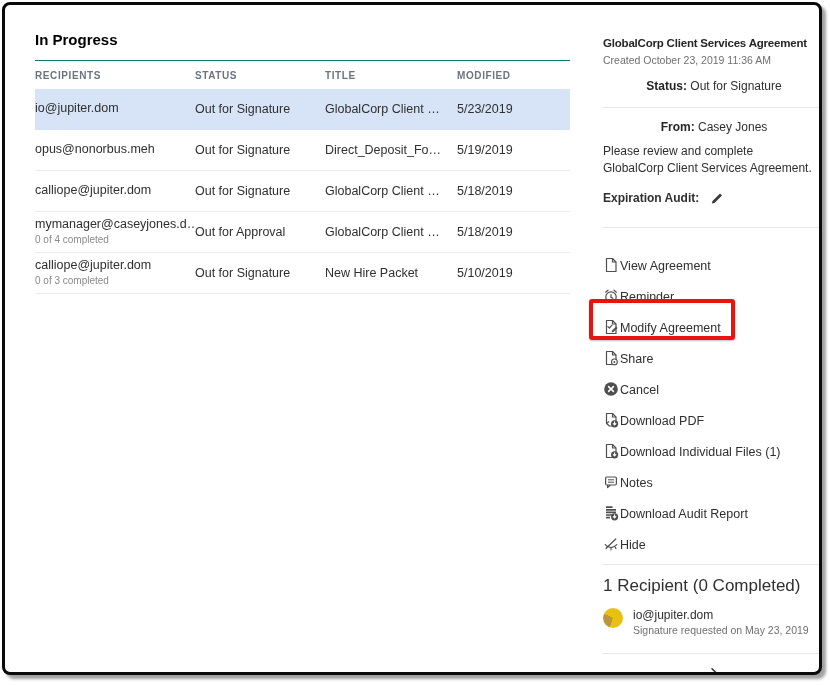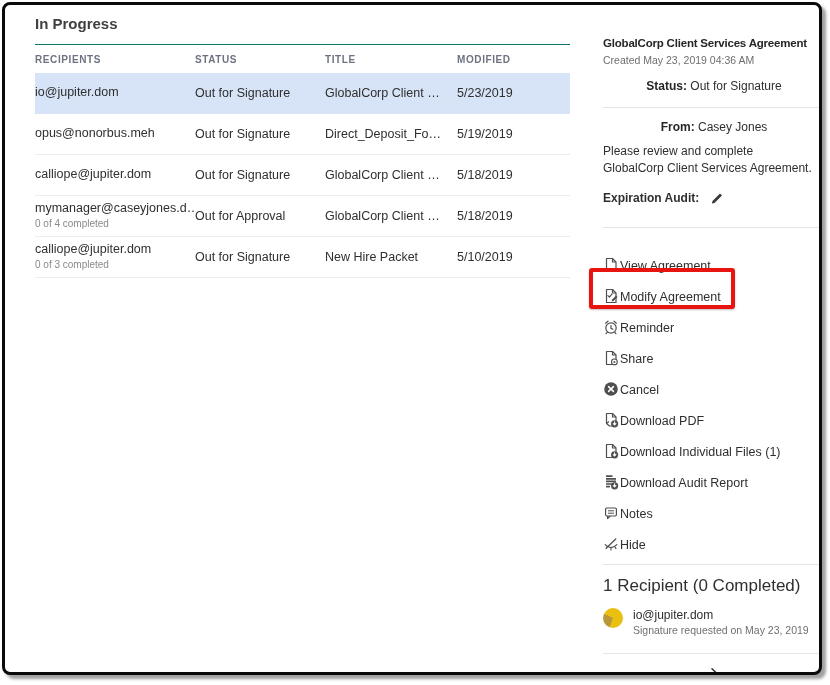--- a/index.html
+++ b/index.html
@@ -5,21 +5,21 @@
   * { margin:0; padding:0; box-sizing:border-box; }
   html,body { width:830px; height:685px; background:#fff;
     font-family:"Liberation Sans", sans-serif; color:#2f2f2f; }
   .shot { position:relative; width:830px; height:685px; overflow:hidden; }
   .frame { position:absolute; left:2px; top:2px; width:820px; height:673px;
     background:#fff; border:3px solid #0a0a0a; border-radius:8px;
     box-shadow:4px 4px 3px rgba(110,110,110,.65); overflow:hidden; }
 
   
   .left-pane { position:absolute; left:30px; top:10px; width:535px; }
-  h1.page-title { font-size:15px; font-weight:bold; color:#404040; margin:0 0 12px 0; }
+  h1.page-title { font-size:15px; font-weight:bold; color:#000000; margin:16px 0 12px 0; }
   .thead { display:grid; grid-template-columns:160px 130px 132px 1fr;
     border-top:1px solid #0f766e; padding:9px 0 8px 0; }
   .thead span { font-size:10px; font-weight:bold; letter-spacing:.6px;
     color:#6d7380; text-transform:uppercase; }
   .row { display:grid; grid-template-columns:160px 130px 132px 1fr;
     align-items:center; min-height:41px; border-bottom:1px solid #ececec;
     font-size:12.5px; color:#2f2f2f; cursor:pointer; }
   .row.selected { background:#d7e4f7; border-bottom-color:#d7e4f7; }
   .cell-recipient { line-height:1.25; overflow:hidden; }
   .sub { font-size:10px; color:#8a8a8a; margin-top:1px; }
@@ -178,21 +178,21 @@
             </div>
             <div>Out for Signature</div>
             <div>New Hire Packet</div>
             <div>5/10/2019</div>
           </div>
         </div>
     </div>
 
     <div class="right-pane">
       <div class="dt">GlobalCorp Client Services Agreement</div>
-      <div class="muted created">Created May 23, 2019 04:36 AM</div>
+      <div class="muted created">Created October 23, 2019 11:36 AM</div>
       <div class="kv">
         <b>Status:</b>
         <span>Out for Signature</span>
       </div>
       <div class="hr hr1"></div>
       <div class="kv from-line">
         <b>From:</b>
         <span>Casey Jones</span>
       </div>
       <div class="message">Please review and complete GlobalCorp Client Services Agreement.</div>
@@ -209,39 +209,39 @@
       <div class="actions" id="actions">
           <div class="action">
             <span class="icon">
               <svg>
                 <use href="#i-view"></use>
               </svg>
             </span>
             <span>View Agreement</span>
           </div>
           <div class="action">
+            <span class="icon">
+              <svg>
+                <use href="#i-reminder"></use>
+              </svg>
+            </span>
+            <span>Reminder</span>
+          </div>
+          <div class="action">
             <div class="red-box"></div>
             <span class="icon">
               <svg>
                 <use href="#i-modify"></use>
               </svg>
             </span>
             <span>Modify Agreement</span>
           </div>
           <div class="action">
             <span class="icon">
               <svg>
-                <use href="#i-reminder"></use>
-              </svg>
-            </span>
-            <span>Reminder</span>
-          </div>
-          <div class="action">
-            <span class="icon">
-              <svg>
                 <use href="#i-share"></use>
               </svg>
             </span>
             <span>Share</span>
           </div>
           <div class="action">
             <span class="icon">
               <svg>
                 <use href="#i-cancel"></use>
               </svg>
@@ -260,32 +260,32 @@
             <span class="icon">
               <svg>
                 <use href="#i-dl-files"></use>
               </svg>
             </span>
             <span>Download Individual Files (1)</span>
           </div>
           <div class="action">
             <span class="icon">
               <svg>
+                <use href="#i-notes"></use>
+              </svg>
+            </span>
+            <span>Notes</span>
+          </div>
+          <div class="action">
+            <span class="icon">
+              <svg>
                 <use href="#i-dl-audit"></use>
               </svg>
             </span>
             <span>Download Audit Report</span>
-          </div>
-          <div class="action">
-            <span class="icon">
-              <svg>
-                <use href="#i-notes"></use>
-              </svg>
-            </span>
-            <span>Notes</span>
           </div>
           <div class="action">
             <span class="icon">
               <svg>
                 <use href="#i-hide"></use>
               </svg>
             </span>
             <span>Hide</span>
           </div>
         </div>

